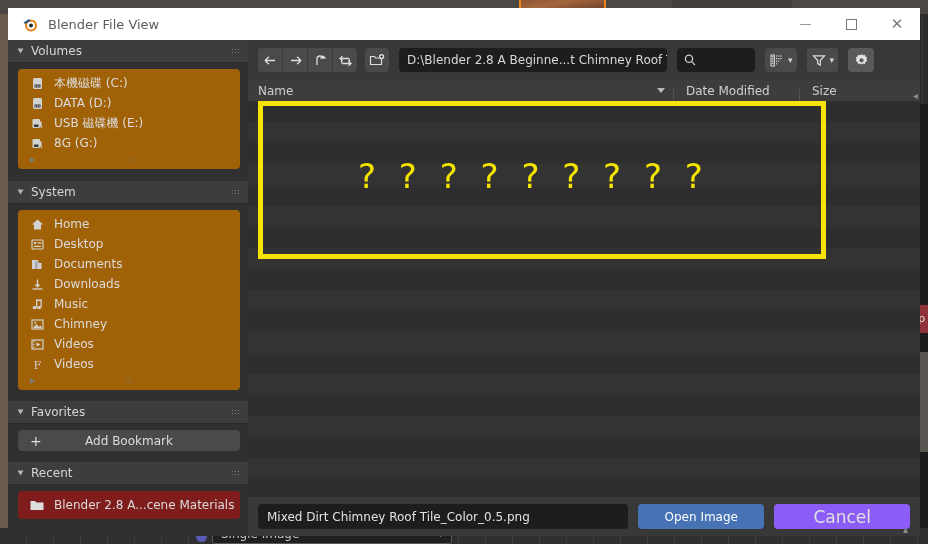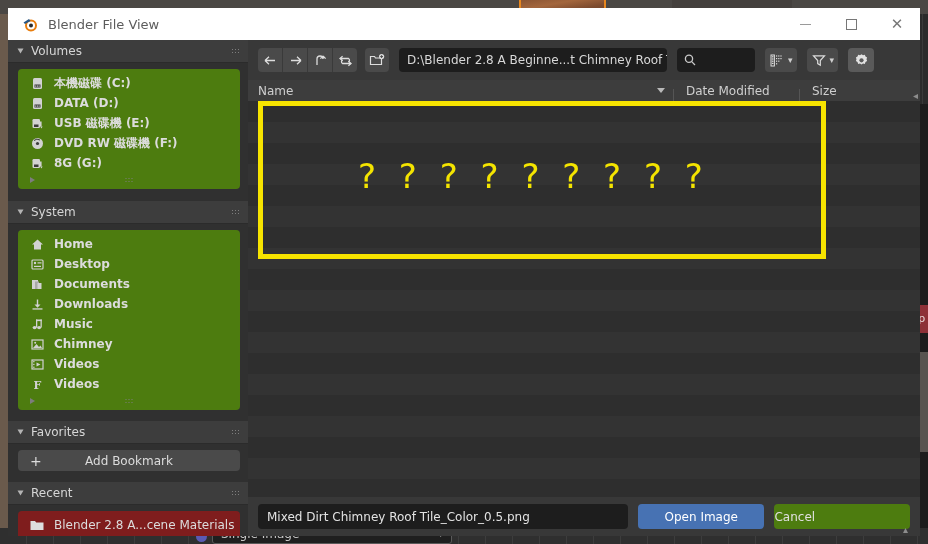--- a/index.html
+++ b/index.html
@@ -51,21 +51,21 @@
 
   
   #sidebar{position:absolute;left:0;top:0;width:240px;height:496px;background:#303030;overflow:hidden;}
   .panel-head{height:22px;background:#3d3d3d;display:flex;align-items:center;position:relative;border-bottom:1px solid #2b2b2b;}
   .tri{width:0;height:0;border-left:5px solid #b4b4b4;border-top:3.5px solid transparent;border-bottom:3.5px solid transparent;
        transform:rotate(90deg);margin-left:10px;margin-right:8px;}
   .panel-title{color:#d6d6d6;font-size:12px;}
   .grip{position:absolute;right:8px;top:8px;width:9px;height:6px;
         background-image:radial-gradient(#8a8a8a 45%,transparent 46%);
         background-size:3px 3px;opacity:.85;}
-  .panel-box{margin:6px 8px 0 10px;background:#4d7c0f;border-radius:4px;padding:4px 0 2px 0;font-weight:bold;}
+  .panel-box{margin:6px 8px 0 10px;background:#a16207;border-radius:4px;padding:4px 0 2px 0;}
   .srow{height:20px;display:flex;align-items:center;padding-left:10px;color:#dcdcdc;font-size:12px;}
   .srow .ico{width:18px;height:16px;margin-right:8px;display:flex;align-items:center;justify-content:center;color:#d2d2d2;}
   .more-row{height:14px;display:flex;align-items:center;padding-left:12px;position:relative;}
   .more-tri{width:0;height:0;border-left:5px solid #7d7d7d;border-top:3.5px solid transparent;border-bottom:3.5px solid transparent;}
   .more-grip{position:absolute;left:50%;transform:translateX(-50%);width:9px;height:6px;
         background-image:radial-gradient(#7d7d7d 45%,transparent 46%);background-size:3px 3px;}
   #addbookmark{margin:6px 8px 0 10px;height:21px;background:#4a4a4a;border-radius:4px;color:#dcdcdc;
                display:flex;align-items:center;justify-content:center;position:relative;font-size:12px;}
   #addbookmark .plus{position:absolute;left:12px;font-size:14px;color:#dcdcdc;line-height:1;}
   #recentbox{margin:6px 8px 0 10px;background:#7f1d1d;border-radius:4px;padding:4px 0 4px 0;}
@@ -104,22 +104,22 @@
   #qmarks{position:absolute;left:110px;top:58px;color:#f4e400;font-size:34px;letter-spacing:6px;
           font-family:"DejaVu Sans",sans-serif;line-height:1;}
 
   
   #bottombar{position:absolute;left:0;top:457px;width:672px;height:39px;background:#383838;
              display:flex;align-items:center;padding:0 10px;box-sizing:border-box;}
   #namefield{height:25px;flex:0 0 370px;background:#1d1d1d;border-radius:4px;display:flex;align-items:center;
              padding:0 9px;box-sizing:border-box;color:#e2e2e2;font-size:12px;white-space:nowrap;overflow:hidden;}
   #openbtn{height:25px;width:140px;background:#4772b3;border-radius:4px;margin-left:10px;
            display:flex;align-items:center;justify-content:center;color:#ffffff;font-size:12px;}
-  #cancelbtn{height:25px;width:150px;background:#4d7c0f;border-radius:4px;margin-left:10px;
-             display:flex;align-items:center;color:#e0e0e0;font-size:12px;}
+  #cancelbtn{height:25px;width:150px;background:#8b5cf6;border-radius:4px;margin-left:10px;
+             display:flex;align-items:center;justify-content:center;color:#e0e0e0;font-size:17px;}
   #bottom-chev{position:absolute;right:12px;bottom:1px;color:#8d8d8d;font-size:10px;}
 
   
   #singleimg{position:absolute;left:212px;top:524px;width:240px;height:20px;background:#1f1f1f;
              border:1px solid #5a5a5a;border-radius:3px;display:flex;align-items:center;
              padding:0 8px;box-sizing:border-box;color:#c9c9c9;font-size:12px;}
   #singleimg .chev{margin-left:auto;}
   svg{display:block;}
 </style>
 </head>
@@ -205,30 +205,20 @@
         <div class="srow">
           <span class="ico">
             <svg width="13" height="13" viewBox="0 0 13 13">
                 <rect x="1.5" y="2" width="7.5" height="9" rx="1.2" fill="#d2d2d2"></rect>
                 <rect x="3" y="7.5" width="4.5" height="2.5" fill="#3a3a3a"></rect>
                 <path d="M9 4.5 h1.6 v5 h-1.6z" fill="#d2d2d2"></path>
                 <path d="M9.2 9.5 l1.2 2 l1.2 -2z" fill="#d2d2d2"></path>
               </svg>
           </span>
           <span>USB 磁碟機 (E:)</span>
-        </div>
-        <div class="srow">
-          <span class="ico">
-            <svg width="13" height="13" viewBox="0 0 13 13">
-                <circle cx="6.5" cy="6.5" r="5.5" fill="#d2d2d2"></circle>
-                <circle cx="6.5" cy="6.5" r="1.6" fill="#3a3a3a"></circle>
-                <path d="M3 3.5 A5 5 0 0 1 9 3" stroke="#3a3a3a" stroke-width="1" fill="none"></path>
-              </svg>
-          </span>
-          <span>DVD RW 磁碟機 (F:)</span>
         </div>
         <div class="srow">
           <span class="ico">
             <svg width="13" height="13" viewBox="0 0 13 13">
                 <rect x="1.5" y="2" width="7.5" height="9" rx="1.2" fill="#d2d2d2"></rect>
                 <rect x="3" y="7.5" width="4.5" height="2.5" fill="#3a3a3a"></rect>
                 <path d="M9 4.5 h1.6 v5 h-1.6z" fill="#d2d2d2"></path>
                 <path d="M9.2 9.5 l1.2 2 l1.2 -2z" fill="#d2d2d2"></path>
               </svg>
           </span>

